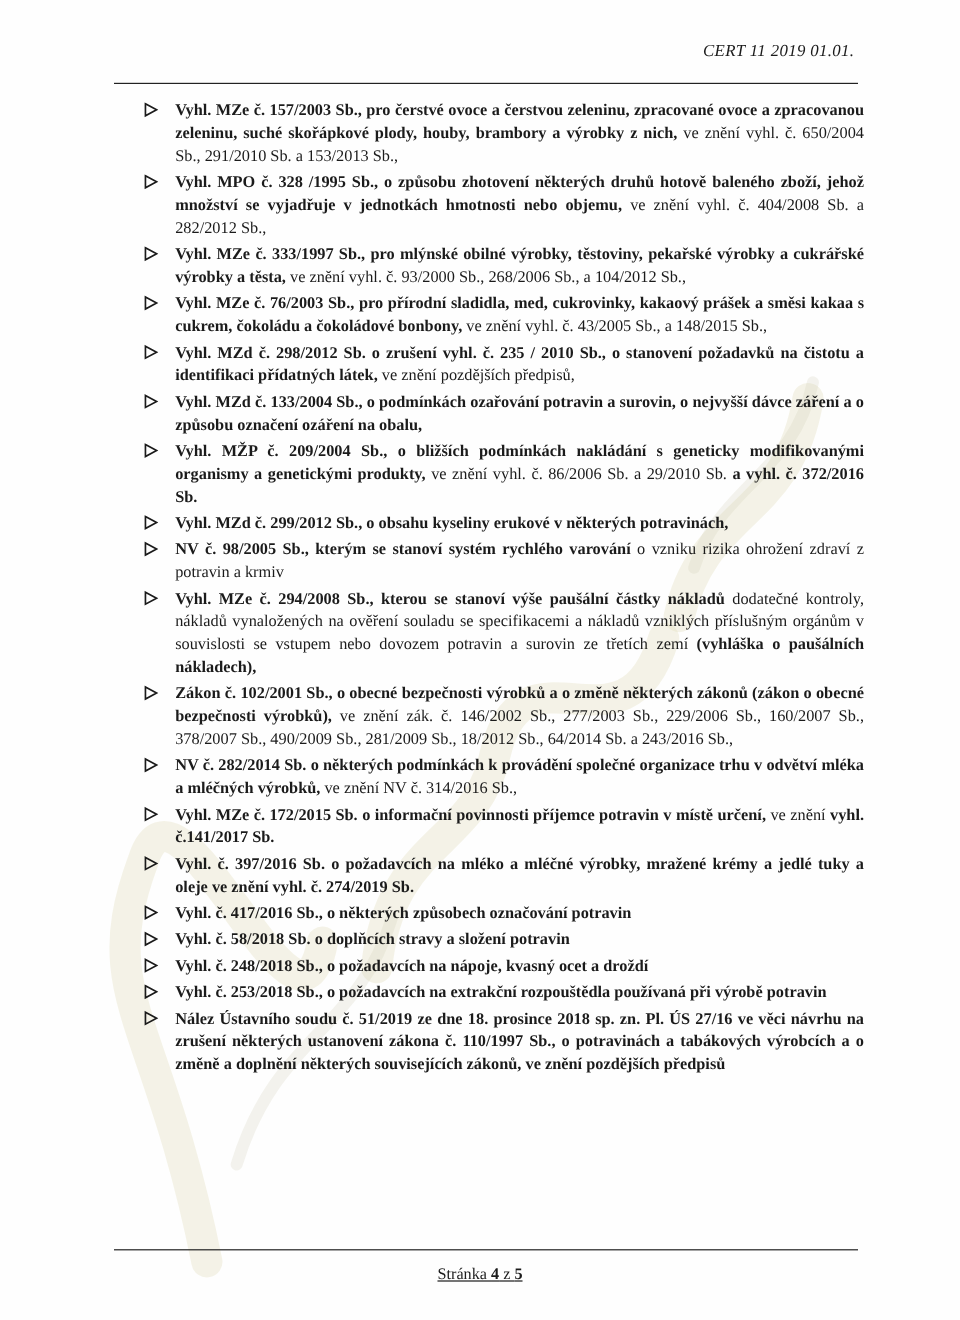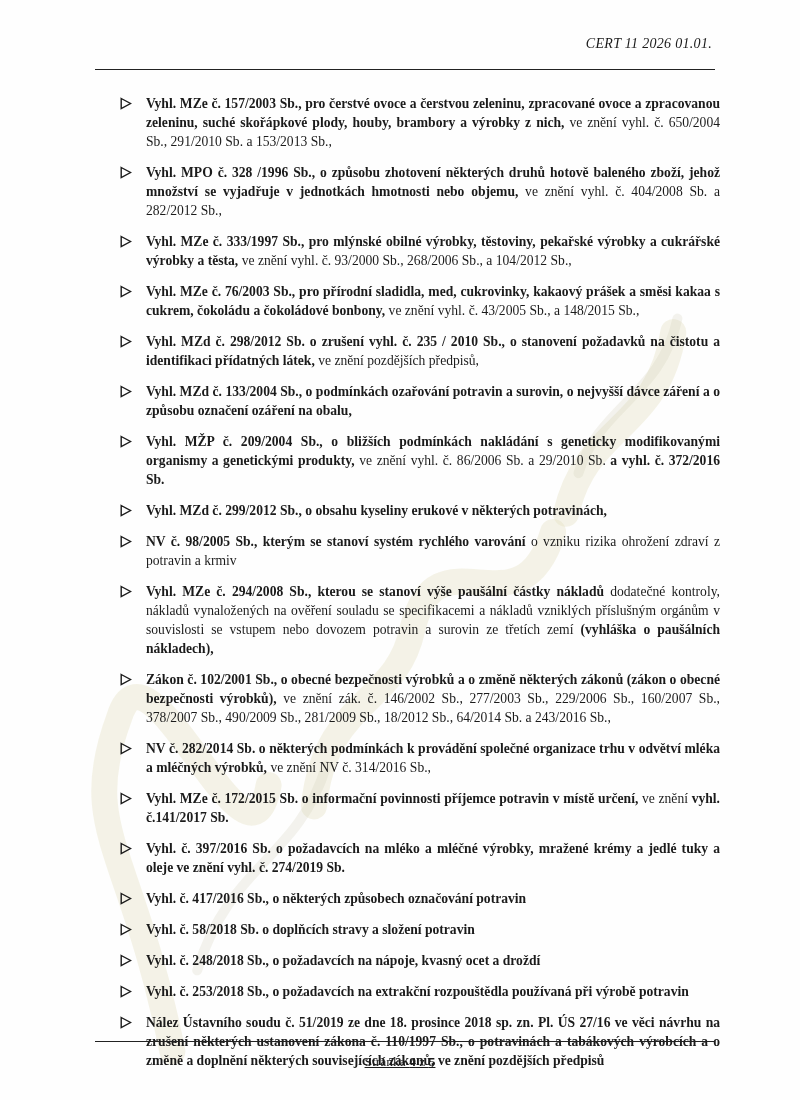--- a/index.html
+++ b/index.html
@@ -37,21 +37,20 @@
   }
   .content{
     position:absolute;
     top:82px;left:120px;right:80px;
     z-index:2;
   }
   .item{
     display:flex;
     align-items:flex-start;
     margin-bottom:3px;
-    margin-top:12px;
   }
   .bullet{
     flex:0 0 26px;
     padding-top:3px;
   }
   .bullet svg{display:block;}
   .item-text{
     flex:1;
     font-size:13.6px;
     line-height:19px;
@@ -84,40 +83,40 @@
       <path d="M60 620 C 120 420, 80 380, 170 300 C 240 230, 200 520, 270 430"></path>
       <path d="M300 470 C 360 380, 420 420, 470 360 C 540 280, 560 420, 640 340"></path>
       <path d="M660 330 C 720 260, 780 300, 840 220"></path>
     </g>
     <g fill="none" stroke="#9a9464" stroke-opacity="0.22" stroke-width="10" stroke-linecap="round">
       <path d="M120 560 C 200 480, 260 510, 330 440"></path>
       <path d="M690 300 C 740 250, 800 270, 850 210"></path>
     </g>
   </svg>
 
-  <div class="header-title">CERT 11 2026 01.01.</div>
+  <div class="header-title">CERT 11 2019 01.01.</div>
   <div class="header-rule"></div>
 
   <div class="content">
   <div class="item">
     <span class="bullet">
       <svg width="12" height="13" viewBox="0 0 12 13">
         <path d="M1.2 1.5 L10.5 6.5 L1.2 11.5 Z" fill="none" stroke="#1b1b1b" stroke-width="1.4" stroke-linejoin="miter"></path>
       </svg>
     </span>
     <div class="item-text"><span class="b">Vyhl. MZe č. 157/2003 Sb., pro čerstvé ovoce a čerstvou zeleninu, zpracované ovoce a zpracovanou zeleninu, suché skořápkové plody, houby, brambory a výrobky z nich,</span><span> ve znění vyhl. č. 650/2004 Sb., 291/2010 Sb. a 153/2013 Sb.,</span></div>
   </div>
 
   <div class="item">
     <span class="bullet">
       <svg width="12" height="13" viewBox="0 0 12 13">
         <path d="M1.2 1.5 L10.5 6.5 L1.2 11.5 Z" fill="none" stroke="#1b1b1b" stroke-width="1.4" stroke-linejoin="miter"></path>
       </svg>
     </span>
-    <div class="item-text"><span class="b">Vyhl. MPO č. 328 /1996 Sb., o způsobu zhotovení některých druhů hotově baleného zboží, jehož množství se vyjadřuje v jednotkách hmotnosti nebo objemu,</span><span> ve znění vyhl. č. 404/2008 Sb. a 282/2012 Sb.,</span></div>
+    <div class="item-text"><span class="b">Vyhl. MPO č. 328 /1995 Sb., o způsobu zhotovení některých druhů hotově baleného zboží, jehož množství se vyjadřuje v jednotkách hmotnosti nebo objemu,</span><span> ve znění vyhl. č. 404/2008 Sb. a 282/2012 Sb.,</span></div>
   </div>
 
   <div class="item">
     <span class="bullet">
       <svg width="12" height="13" viewBox="0 0 12 13">
         <path d="M1.2 1.5 L10.5 6.5 L1.2 11.5 Z" fill="none" stroke="#1b1b1b" stroke-width="1.4" stroke-linejoin="miter"></path>
       </svg>
     </span>
     <div class="item-text"><span class="b">Vyhl. MZe č. 333/1997 Sb., pro mlýnské obilné výrobky, těstoviny, pekařské výrobky a cukrářské výrobky a těsta,</span><span> ve znění vyhl. č. 93/2000 Sb., 268/2006 Sb., a 104/2012 Sb.,</span></div>
   </div>

